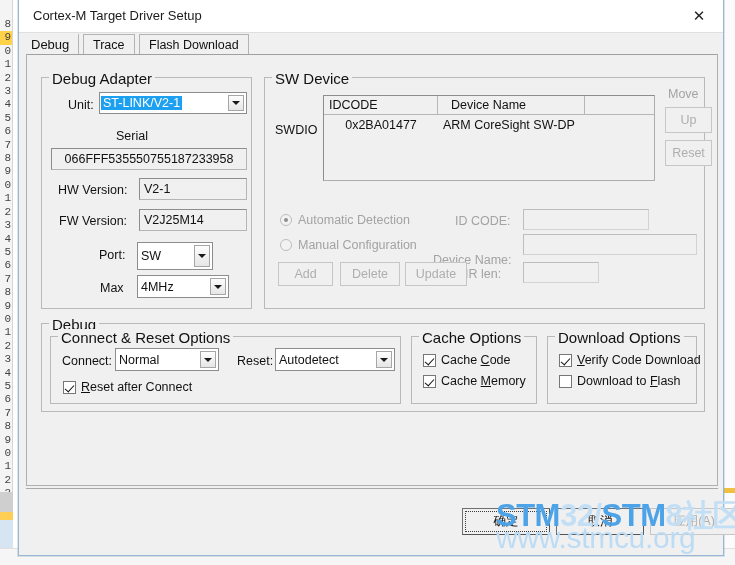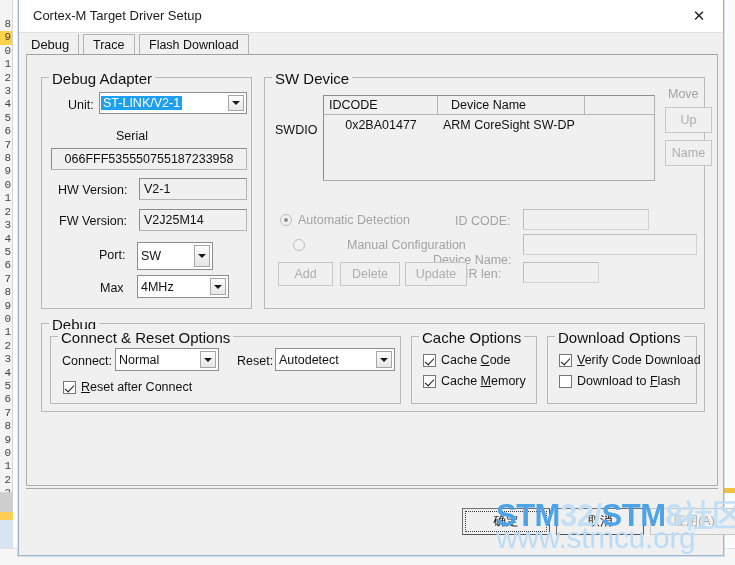--- a/index.html
+++ b/index.html
@@ -412,27 +412,27 @@
         </div>
         <div class="tbl-row">
           <div class="td" style="width:114px; justify-content:center;">0x2BA01477</div>
           <div class="td" style="width:139px; padding-left:5px;">ARM CoreSight SW-DP</div>
           <div class="td" style="flex:1;"></div>
         </div>
       </div>
 
       <div class="lbl dim" style="left:403px; top:9px;">Move</div>
       <div class="btn disabled" style="left:400px; top:29px; width:47px; height:26px;">Up</div>
-      <div class="btn disabled" style="left:400px; top:62px; width:47px; height:26px;">Name</div>
+      <div class="btn disabled" style="left:400px; top:62px; width:47px; height:26px;">Reset</div>
 
       <div class="rbwrap" style="left:15px; top:135px;">
         <span class="rbox checked"></span>
         <span>Automatic Detection</span>
       </div>
-      <div class="rbwrap" style="left:28px; top:160px;gap:36px;">
+      <div class="rbwrap" style="left:15px; top:160px;">
         <span class="rbox"></span>
         <span>Manual Configuration</span>
       </div>
 
       <div class="lbl dim" style="left:190px; top:136px;">ID CODE:</div>
       <div class="tfield empty" style="left:258px; top:131px; width:126px; height:21px; border-color:#d2d2d2; border-top-color:#bdbdbd; border-left-color:#bdbdbd;"></div>
 
       <div class="lbl dim" style="left:168px; top:147px;margin-top:28px;">Device Name:</div>
       <div class="tfield empty" style="left:258px; top:156px; width:174px; height:21px; border-color:#d2d2d2; border-top-color:#bdbdbd; border-left-color:#bdbdbd;"></div>
 

